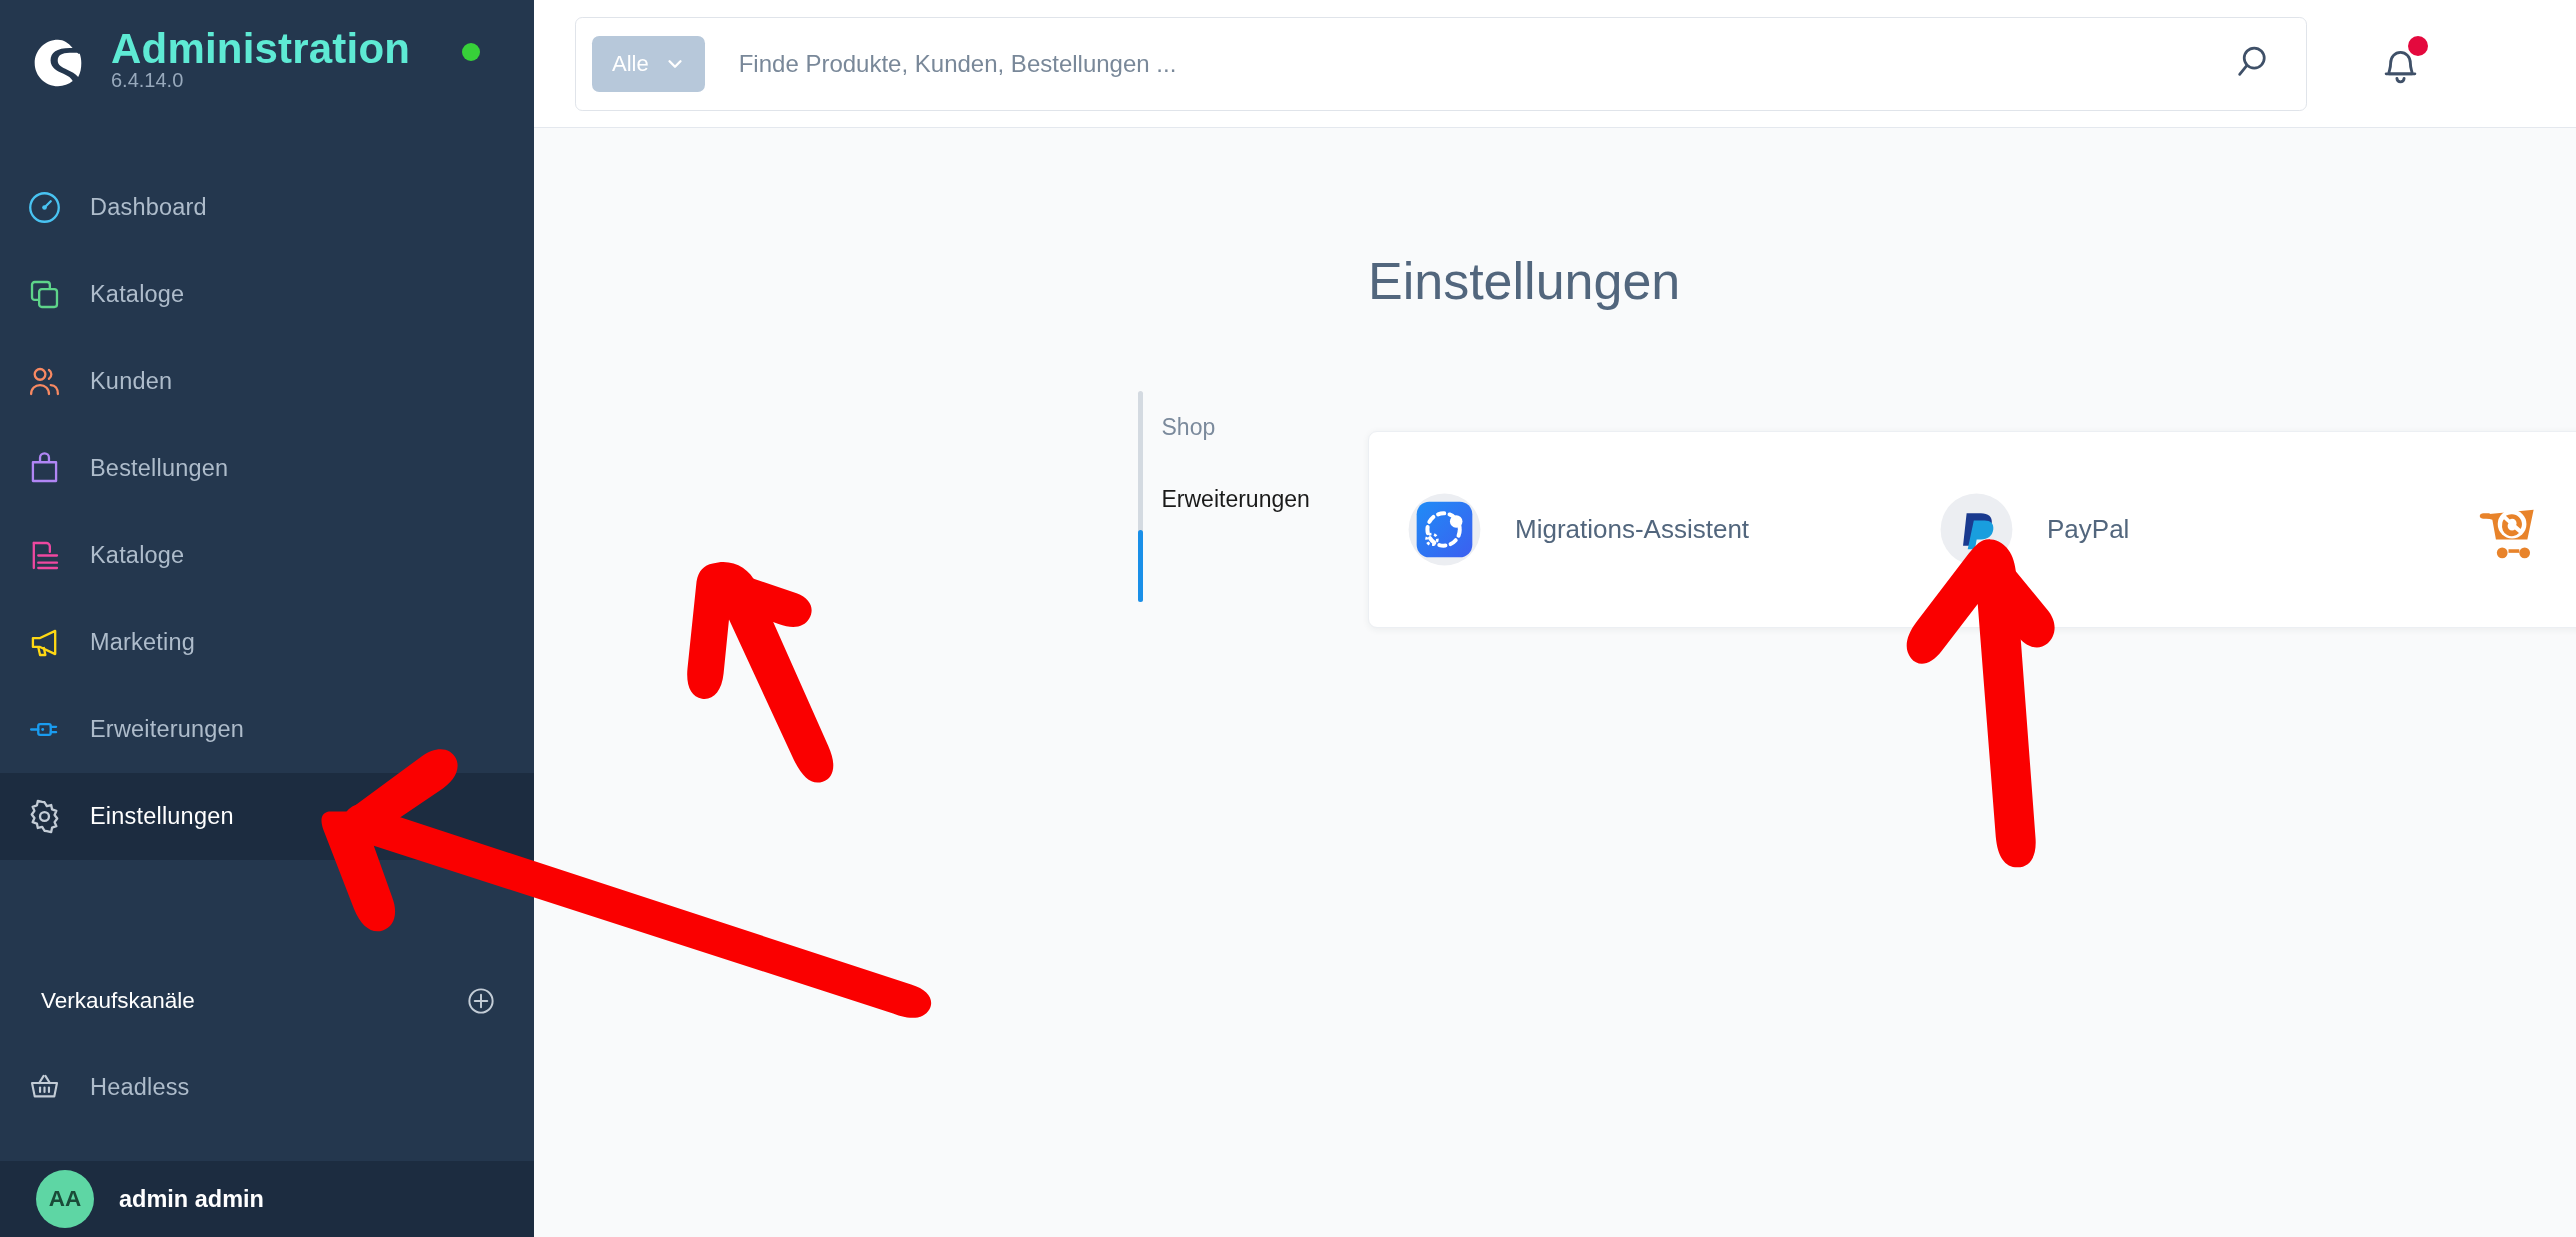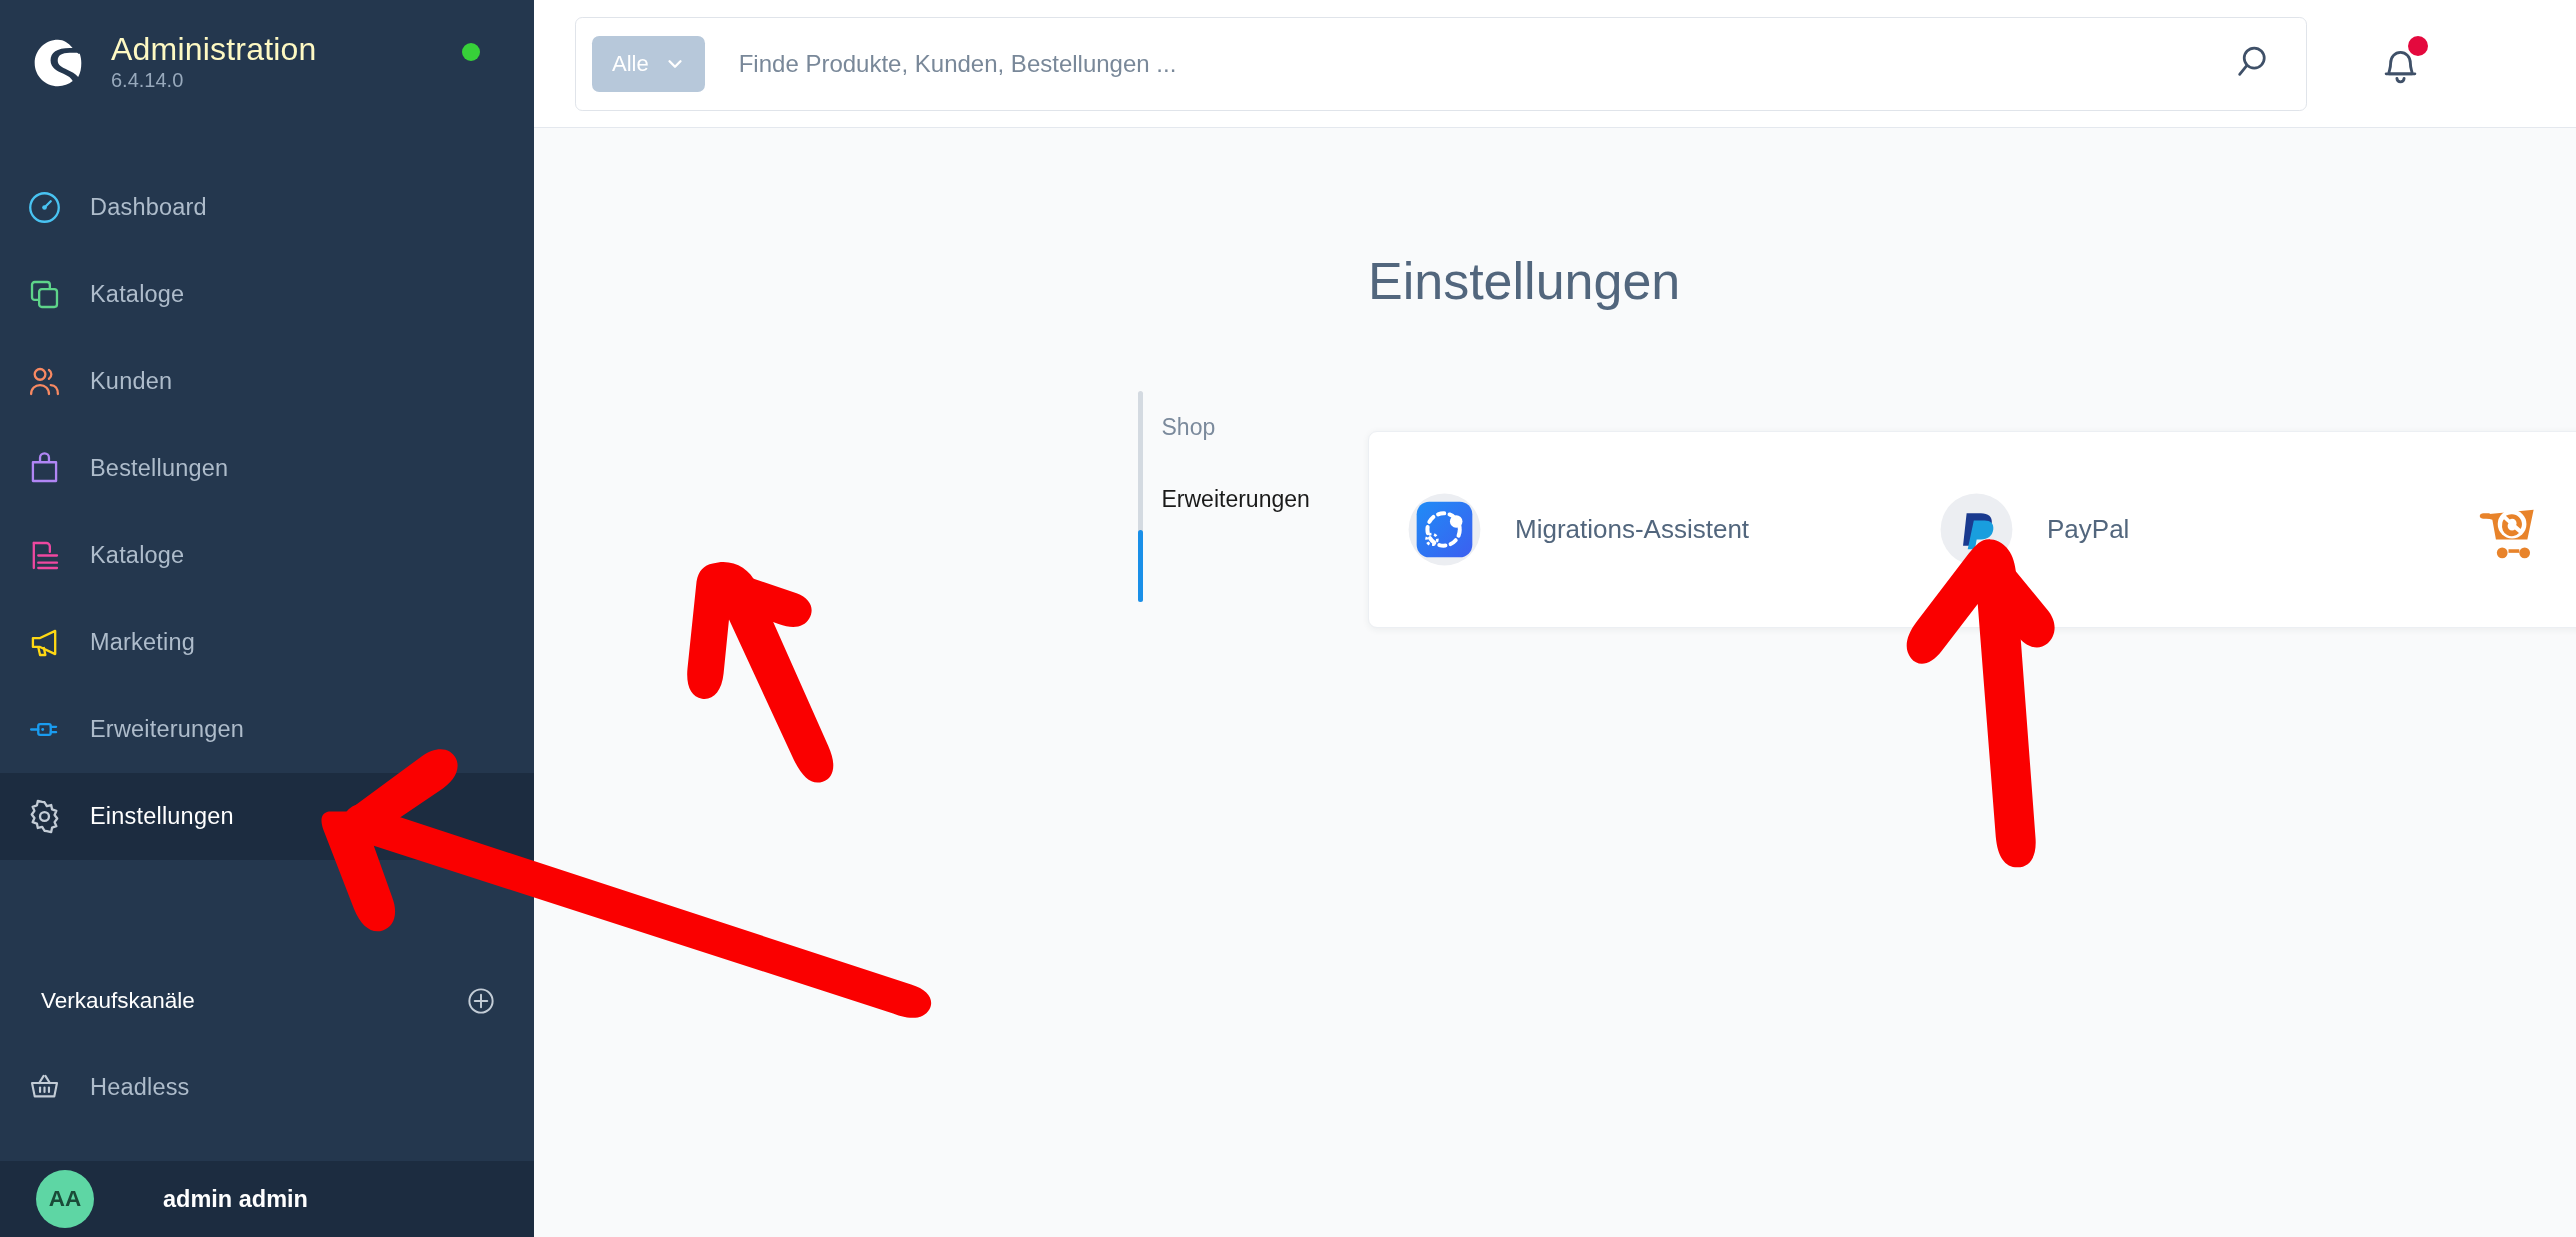--- a/index.html
+++ b/index.html
@@ -19,21 +19,21 @@
     flex: 0 0 534px;
     display: flex; flex-direction: column;
   }
   .brand {
     display: flex; align-items: center;
     height: 126px; padding-left: 32px; position: relative;
   }
   .brand-logo { width: 52px; height: 52px; flex: 0 0 52px; }
   .brand-text { margin-left: 27px; }
   .brand-title {
-    color: #fef9c3; font-size: 32px; font-weight: normal; letter-spacing: 0.2px;
+    color: #5eead4; font-size: 42px; font-weight: bold; letter-spacing: 0.2px;
     line-height: 34px;
   }
   .brand-version { color: #98a9bc; font-size: 20px; line-height: 27px; margin-top: 1.8px; }
   .status-dot {
     position: absolute; left: 462px; top: 43px;
     width: 18px; height: 18px; border-radius: 50%; background: #37d039;
   }
 
   .nav { margin-top: 38px; }
   .nav-item {
@@ -52,21 +52,21 @@
     padding: 0 36px 0 41px; margin-top: 114px; height: 54px;
   }
   .section-title { color: #ffffff; font-size: 22.5px; font-weight: normal; }
   .plus-icon { width: 34px; height: 34px; }
 
   .bottom-nav { margin-top: 16px; }
 
   .user-bar {
     position: absolute; left: 0; bottom: 0; width: 534px; height: 76px;
     background: #1c2c40;
-    display: flex; align-items: center; padding-left: 36px; gap: 44px;
+    display: flex; align-items: center; padding-left: 36px;
   }
   .avatar {
     width: 58px; height: 58px; border-radius: 50%;
     background: #5ed6a4; color: #1a4b38;
     display: flex; align-items: center; justify-content: center;
     font-size: 22.5px; font-weight: bold; flex: 0 0 58px;
   }
   .user-name { margin-left: 25px; color: #ffffff; font-size: 23.5px; font-weight: bold; }
 
   

